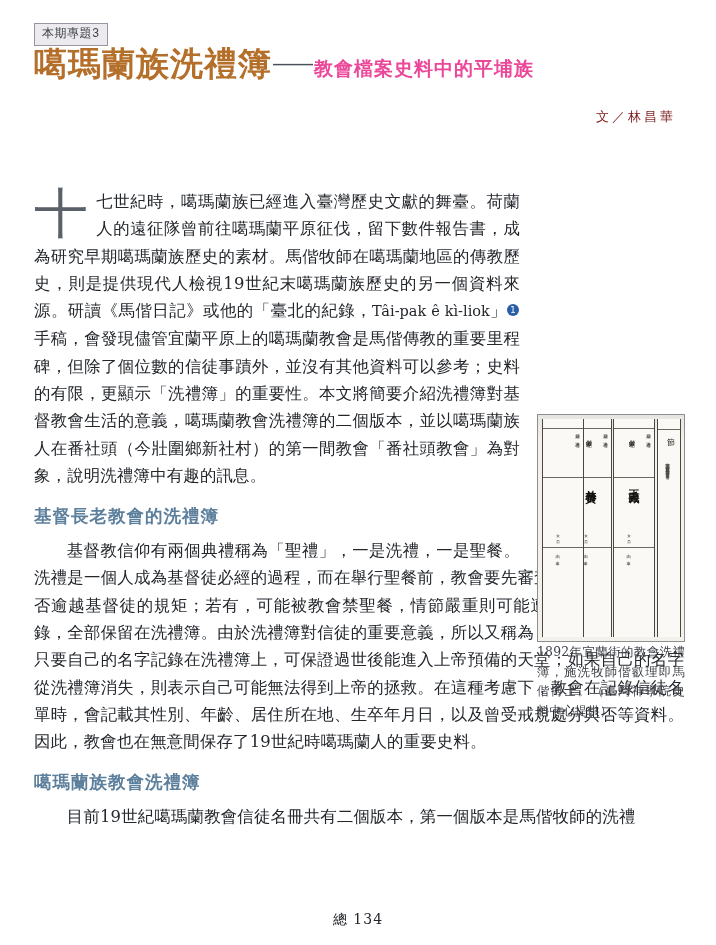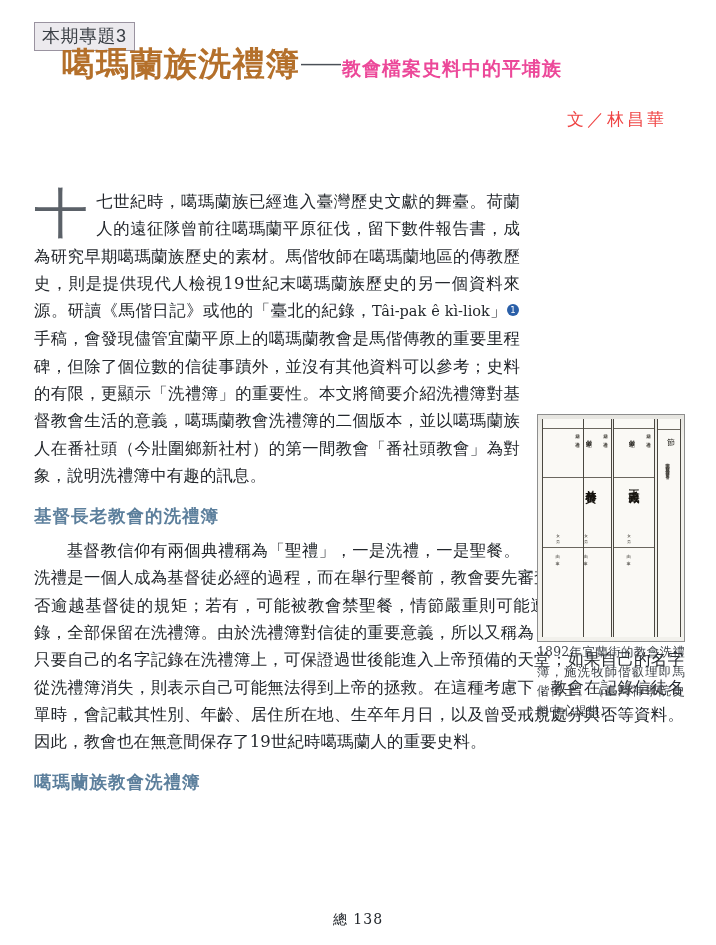--- a/index.html
+++ b/index.html
@@ -22,40 +22,39 @@
   }
 
   
   .tag-wrap {
     position: absolute;
     left: 34px;
     top: 22px;
   }
   .tag {
     display: inline-block;
-    font-family: Liberation Sans, sans-serif;
-    font-size: 18px;
+    font-family: Liberation Mono, monospace;
+    font-size: 12px;
     line-height: 1;
     padding: 4px 7px 5px 7px;
     color: #3a3f45;
     background: #eceaee;
     border: 1px solid #9a93a0;
     letter-spacing: 0.5px;
     white-space: nowrap;
   }
 
   .title-row {
     position: absolute;
     left: 34px;
     top: 46px;
     right: 30px;
     display: flex;
     align-items: baseline;
     white-space: nowrap;
-    margin-left: 28px;
   }
   .title-main {
     font-family: "DejaVu Serif", "Liberation Serif", serif;
     font-weight: bold;
     font-size: 33px;
     line-height: 1.12;
     color: #b4702b;
     letter-spacing: 1px;
   }
   .title-dash {
@@ -69,25 +68,25 @@
   .title-sub {
     font-family: "DejaVu Sans", "Liberation Sans", sans-serif;
     font-weight: bold;
     font-size: 19px;
     color: #ec4899;
     letter-spacing: 1px;
   }
 
   .byline {
     position: absolute;
-    right: 49px;
+    right: 40px;
     top: 108px;
-    font-size: 17px;
+    font-size: 13px;
     letter-spacing: 3px;
-    color: #ef4444;
+    color: #7f1d1d;
   }
 
   
   .body-col {
     position: absolute;
     left: 34px;
     top: 188px;
     width: 650px;
   }
   p.para {
@@ -250,20 +249,21 @@
     <div class="float-spacer"></div>
 
     <p class="para"><span class="dropcap">十</span><span>七世紀時，噶瑪蘭族已經進入臺灣歷史文獻的舞臺。荷蘭人的遠征隊曾前往噶瑪蘭平原征伐，留下數件報告書，成為研究早期噶瑪蘭族歷史的素材。馬偕牧師在噶瑪蘭地區的傳教歷史，則是提供現代人檢視19世紀末噶瑪蘭族歷史的另一個資料來源。研讀《馬偕日記》或他的「臺北的紀錄，</span><span class="romaji">Tâi-pak ê kì-liok</span><span>」</span><span class="fnote">1</span><span>手稿，會發現儘管宜蘭平原上的噶瑪蘭教會是馬偕傳教的重要里程碑，但除了個位數的信徒事蹟外，並沒有其他資料可以參考；史料的有限，更顯示「洗禮簿」的重要性。本文將簡要介紹洗禮簿對基督教會生活的意義，噶瑪蘭教會洗禮簿的二個版本，並以噶瑪蘭族人在番社頭（今壯圍鄉新社村）的第一間教會「番社頭教會」為對象，說明洗禮簿中有趣的訊息。</span></p>
 
     <h2 class="section">基督長老教會的洗禮簿</h2>
 
     <p class="para indent">基督教信仰有兩個典禮稱為「聖禮」，一是洗禮，一是聖餐。洗禮是一個人成為基督徒必經的過程，而在舉行聖餐前，教會要先審查信徒的言行舉止是否逾越基督徒的規矩；若有，可能被教會禁聖餐，情節嚴重則可能遭逐出教會。這些紀錄，全部保留在洗禮簿。由於洗禮簿對信徒的重要意義，所以又稱為「生命冊」，意思是只要自己的名字記錄在洗禮簿上，可保證過世後能進入上帝預備的天堂；如果自己的名字從洗禮簿消失，則表示自己可能無法得到上帝的拯救。在這種考慮下，教會在記錄信徒名單時，會記載其性別、年齡、居住所在地、生卒年月日，以及曾受戒規處分與否等資料。因此，教會也在無意間保存了19世紀時噶瑪蘭人的重要史料。</p>
 
     <h2 class="section">噶瑪蘭族教會洗禮簿</h2>
 
+    <p class="para indent">目前19世紀噶瑪蘭教會信徒名冊共有二個版本，第一個版本是馬偕牧師的洗禮</p>
   </div>
 
   <figure class="figure" style="margin:0;">
     <div class="fig-frame">
       <div class="fig-canvas">
 
         <div class="reg-col" style="right:3px; width:22px;">
           <div class="rule" style="top:10px;"></div>
           <span class="glyph g-right-label" style="top:13px; left:6px;">節</span>
           <span class="glyph g-small" style="top:40px; left:7px;">宜蘭北部有打馬煙教會信徒名冊</span>
@@ -300,16 +300,16 @@
           <span class="glyph g-small" style="top:132px; left:12px;">由 事</span>
         </div>
 
       </div>
     </div>
     <figcaption class="fig-cap">1892年宜蘭街的教會洗禮簿，施洗牧師偕叡理即馬偕博士。（臺灣神學院史料中心提供）</figcaption>
   </figure>
 
   <div class="footer">
     <span>總</span>
-    <span class="pgnum">138</span>
+    <span class="pgnum">134</span>
   </div>
 
 </div>
 
 </body></html>

